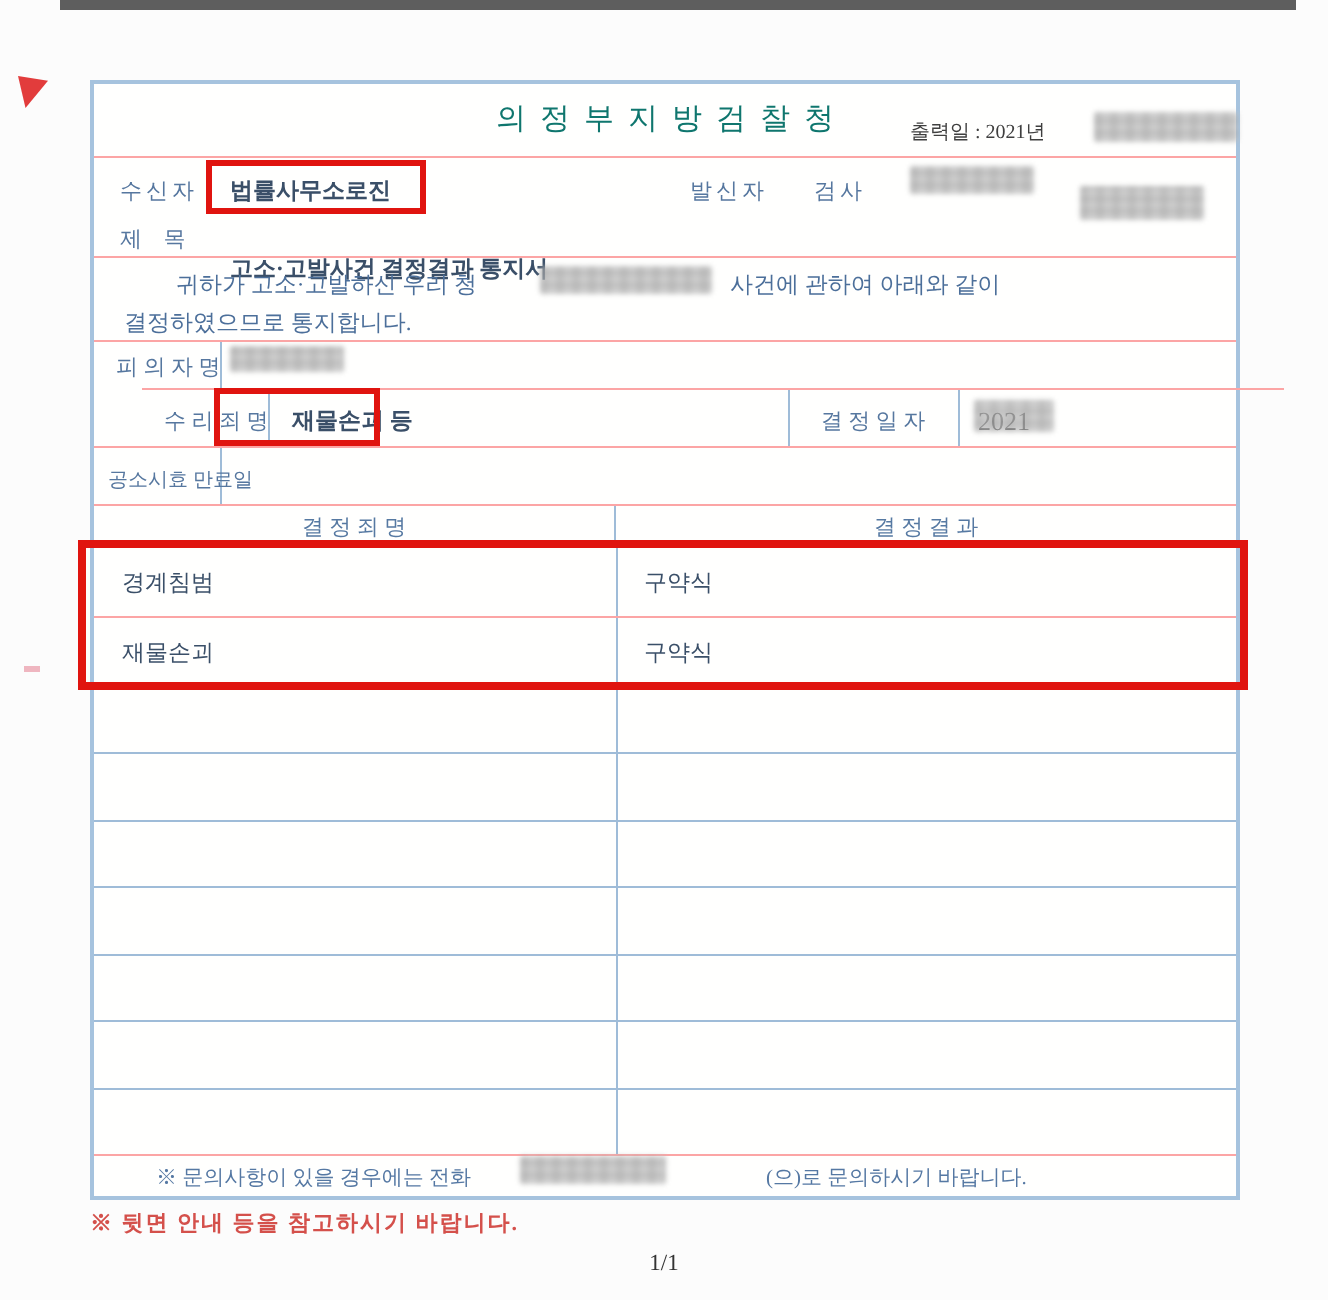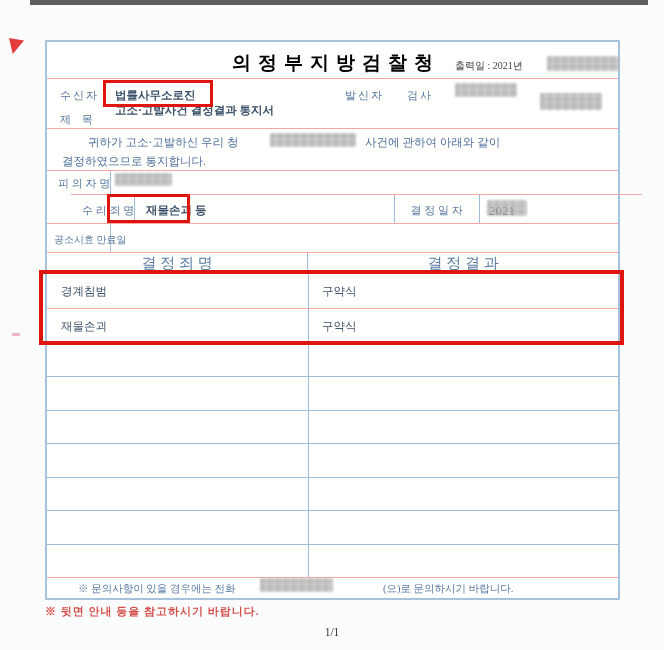--- a/index.html
+++ b/index.html
@@ -23,33 +23,33 @@
   .row.first { border-top:none; }
   .vl { position:absolute; top:0; bottom:0; width:1px; background:#9fbcd8; }
 
   .t  { position:absolute; white-space:nowrap; }
   .lbl { color:#56779f; font-size:11px; }
   .val { color:#3a4f68; font-size:11.5px; font-weight:600; }
   .plain { color:#3f3f3f; font-size:10px; }
 
   .title-row { height:36px; }
   .doc-title { position:absolute; left:50%; transform:translateX(-50%); top:8px;
-               font-size:19px; font-weight:700; color:#000000; letter-spacing:7px; padding-left:7px; }
+               font-size:15px; font-weight:400; color:#0f766e; letter-spacing:7px; padding-left:7px; }
   .print-date { left:408px; top:17px; }
 
   .recipient-row { height:50px; }
   .body-row { height:42px; }
   .body-row .t { color:#4c6f9a; font-size:11.5px; }
   .suspect-row { height:24px; }
   .charge-row { height:29px;margin-left:24px; }
   .statute-row { height:29px; }
 
   .dec-header-row { height:21px; display:flex; }
   .dec-header-row .cell { display:flex; align-items:center; justify-content:center;
-                          color:#5679a2; font-size:15px; }
+                          color:#5679a2; font-size:11px; }
   .dec-header-row .cell.c1 { width:261px; border-right:1px solid #9fbcd8; }
   .dec-header-row .cell.c2 { flex:1; }
 
   .dec-row { height:35px; }
   .empty-rows { height:234px; display:flex; flex-direction:column; }
   .row-empty { flex:1; position:relative; border-top:1px solid #9fbcd8; }
 
   .footer-row { height:21px; }
   .footer-row .t { color:#5578a3; font-size:10.5px; top:4px; }
 
@@ -84,21 +84,21 @@
       <span>2021년</span>
     </span>
   </div>
 
   <div class="row recipient-row">
     <span class="t lbl" style="left:13px; top:9px; letter-spacing:2px;">수신자</span>
     <span class="t val" style="left:68px; top:9px;">법률사무소로진</span>
     <span class="t lbl" style="left:298px; top:9px; letter-spacing:2px;">발신자</span>
     <span class="t lbl" style="left:360px; top:9px; letter-spacing:2px;">검사</span>
     <span class="t lbl" style="left:13px; top:33px; letter-spacing:4px;">제 목</span>
-    <span class="t val" style="left:68px; top:24px;">고소·고발사건 결정결과 통지서</span>
+    <span class="t val" style="left:68px; top:48px;">고소·고발사건 결정결과 통지서</span>
   </div>
 
   <div class="row body-row">
     <span class="t" style="left:41px; top:6px;">귀하가 고소·고발하신 우리 청</span>
     <span class="t" style="left:318px; top:6px;">사건에 관하여 아래와 같이</span>
     <span class="t" style="left:15px; top:25px;">결정하였으므로 통지합니다.</span>
   </div>
 
   <div class="row suspect-row">
     <i class="vl" style="left:63px"></i>

